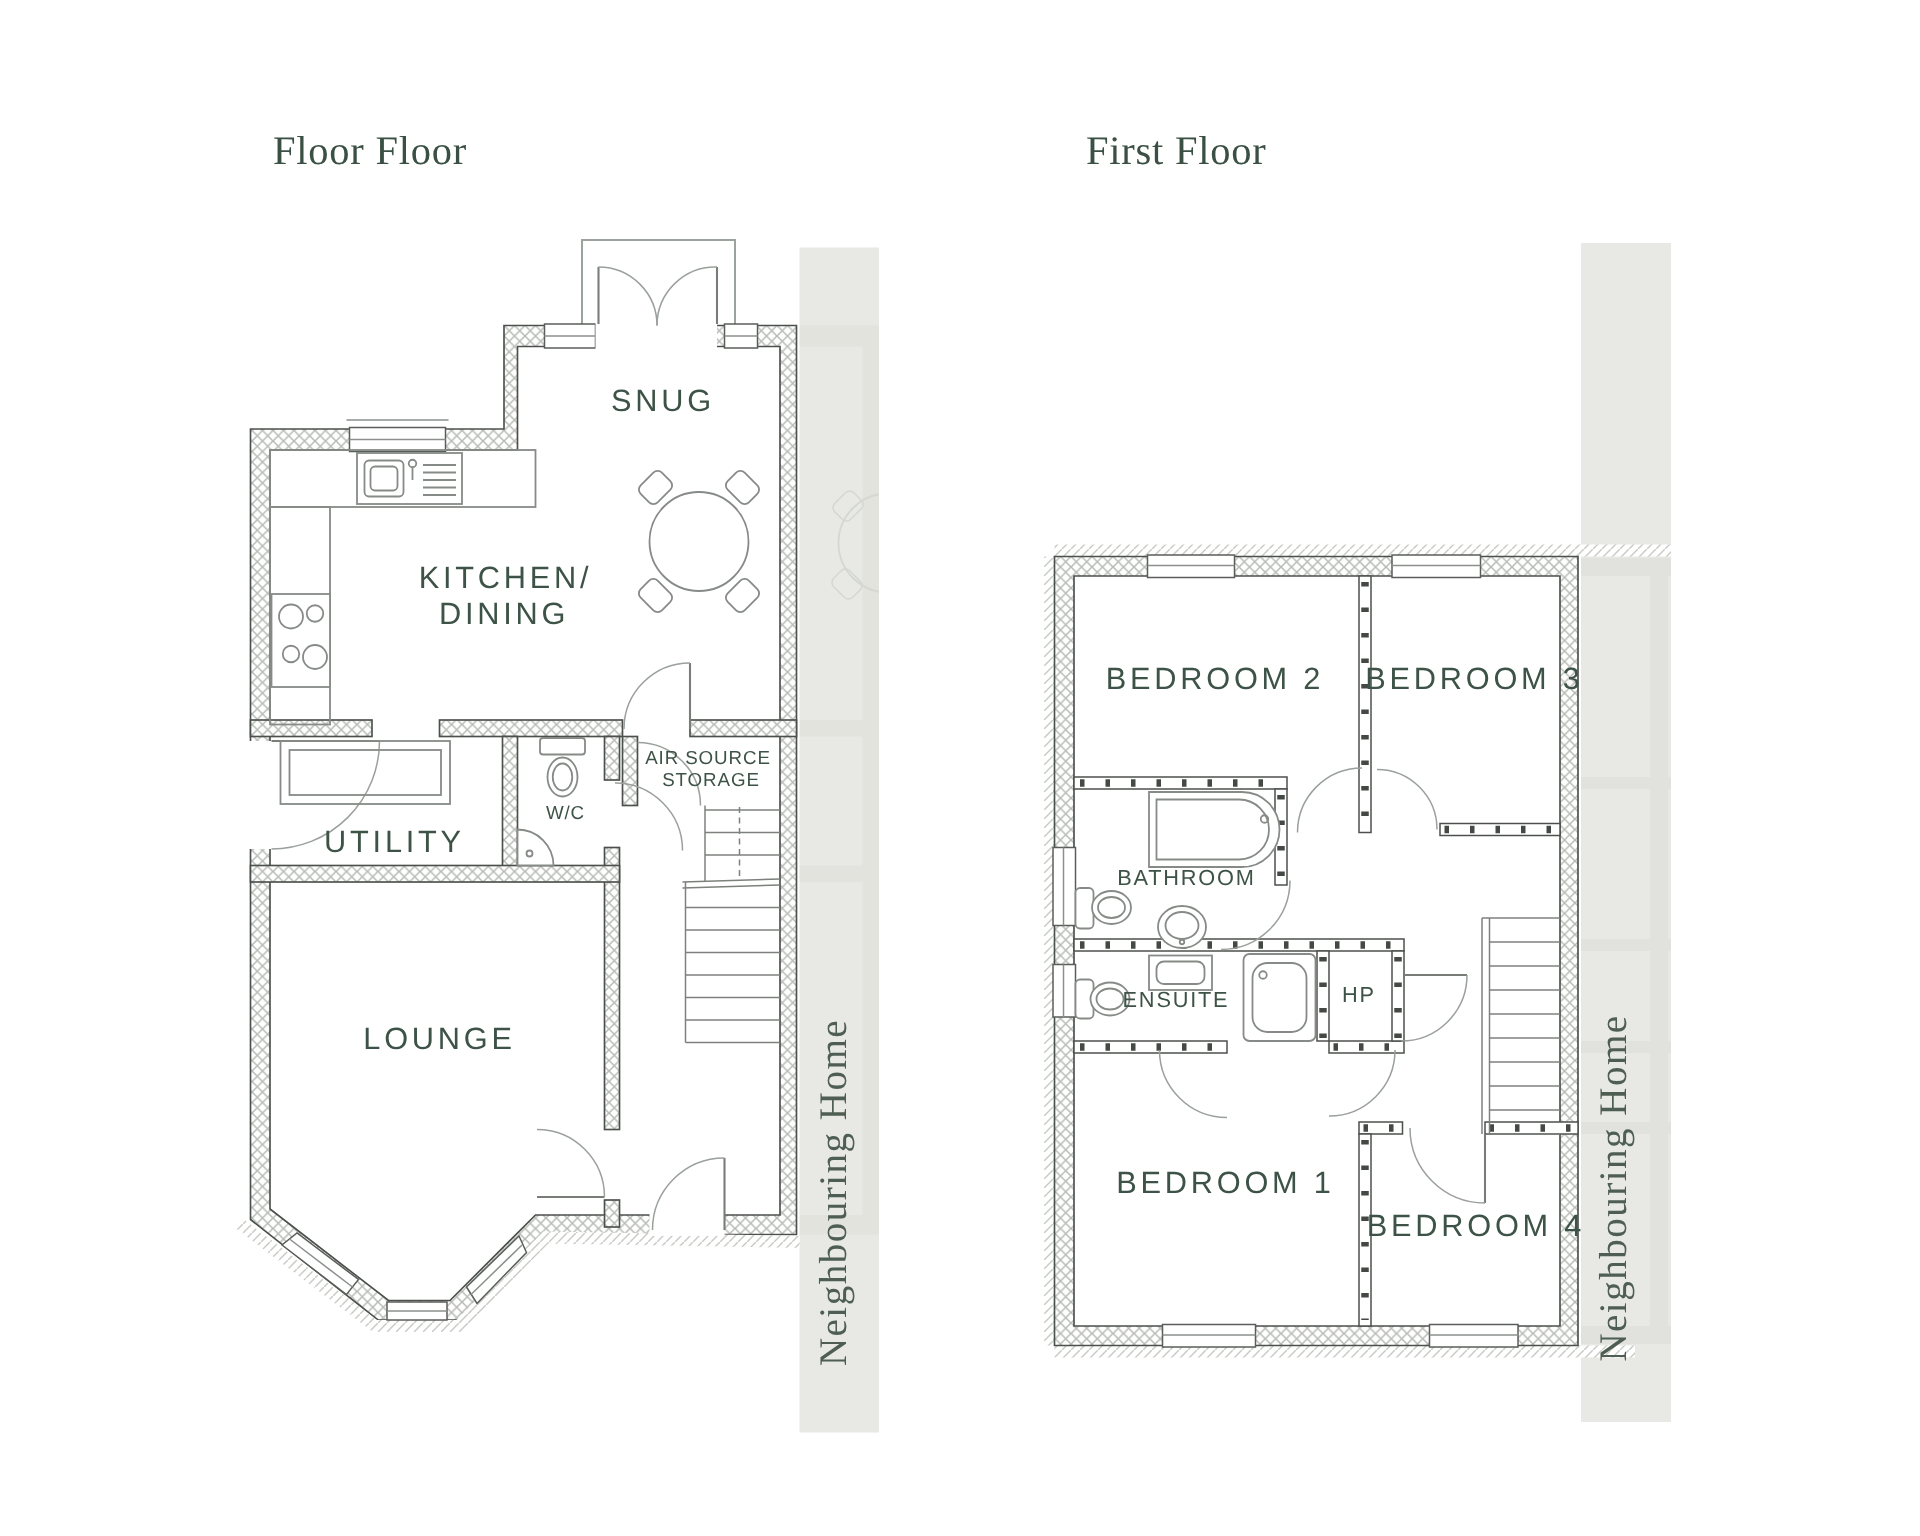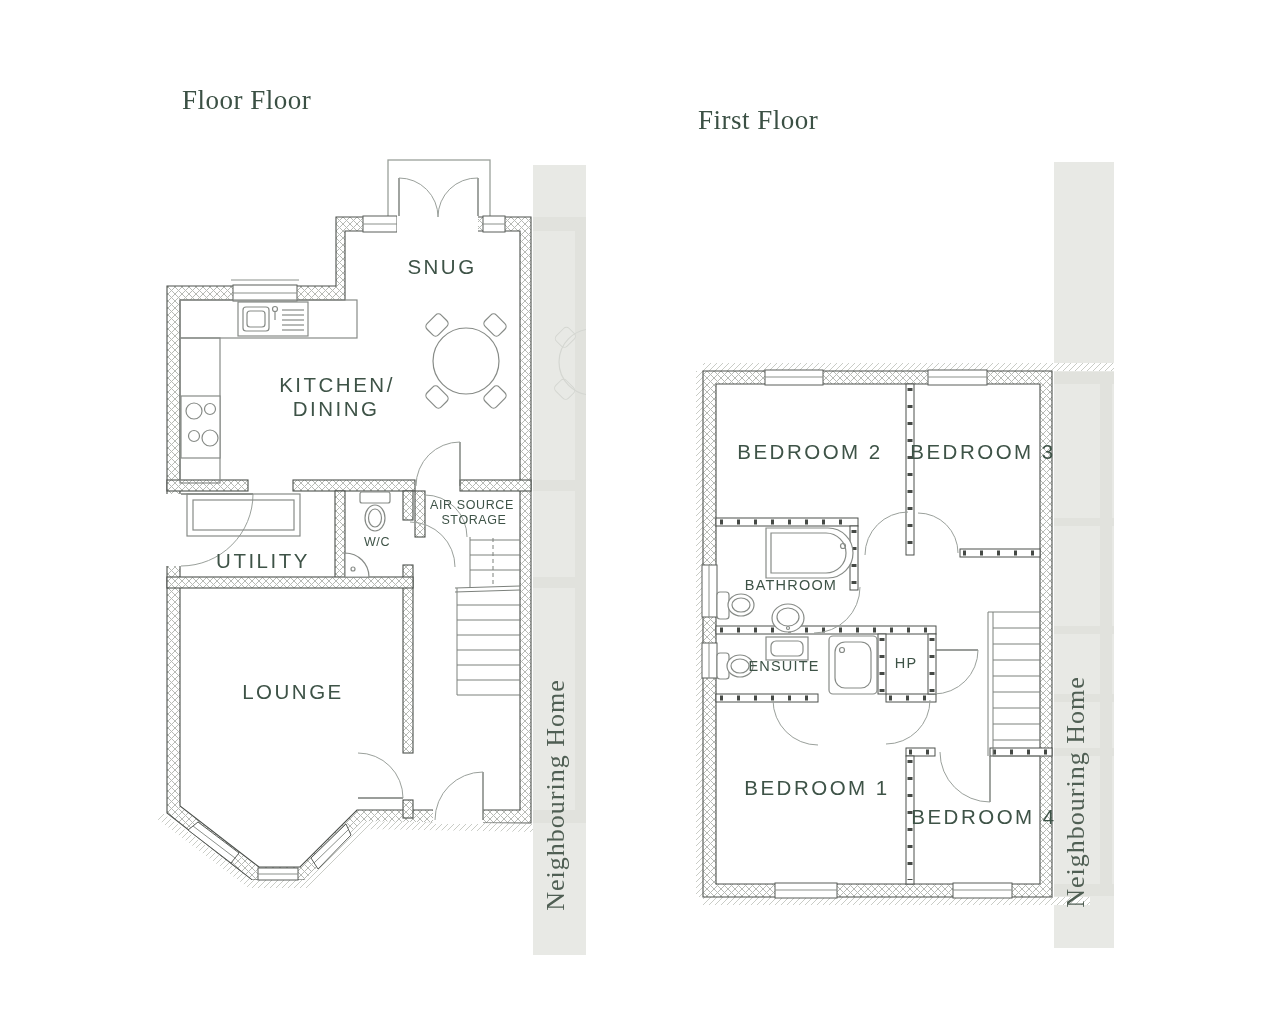--- a/index.html
+++ b/index.html
@@ -1,21 +1,21 @@
 <!DOCTYPE html>
 <html style="--page_bg: #ffffff; --title_green: #3b5044; --label_green: #3e5347; --neighbour_text: #4f5e53; --wall_line: #4c504c; --fixture_line: #878b87; --strip_bg: #e8e9e5; --strip_faint: #dcded8;"><head>
 <meta charset="utf-8">
 <style>
   html,body{margin:0;padding:0;background:#ffffff;}
   #page{position:relative;width:1280px;height:1024px;background:var(--page_bg,#fff);overflow:hidden;
         font-family:"Liberation Sans",sans-serif;}
   .title{position:absolute;font-family:"Liberation Serif",serif;font-size:27px;
          color:var(--title_green,#3b5044);letter-spacing:0.5px;}
   #gf-title{left:182px;top:85px;}
-  #ff-title{left:698px;top:85px;margin-top:20px;}
+  #ff-title{left:724px;top:85px;}
   svg text{font-family:"Liberation Sans",sans-serif;fill:var(--label_green,#3e5347);}
   .r20{font-size:20.5px;letter-spacing:2.5px;text-anchor:middle;}
   .r14{font-size:14.5px;letter-spacing:1.2px;text-anchor:middle;}
   .r13{font-size:12.5px;letter-spacing:0.6px;text-anchor:middle;}
   .neigh{font-family:"Liberation Serif",serif;font-size:26px;letter-spacing:1px;
          fill:var(--neighbour_text,#4f5e53);text-anchor:middle;}
   .wall{fill:url(#xh);stroke:var(--wall_line,#4c504c);stroke-width:1.1;}
   .stud{fill:#ffffff;stroke:var(--wall_line,#4c504c);stroke-width:1;}
   .tick{stroke:#454945;stroke-dasharray:3 14;}
   .fix{fill:#ffffff;stroke:var(--fixture_line,#878b87);stroke-width:1.2;}

